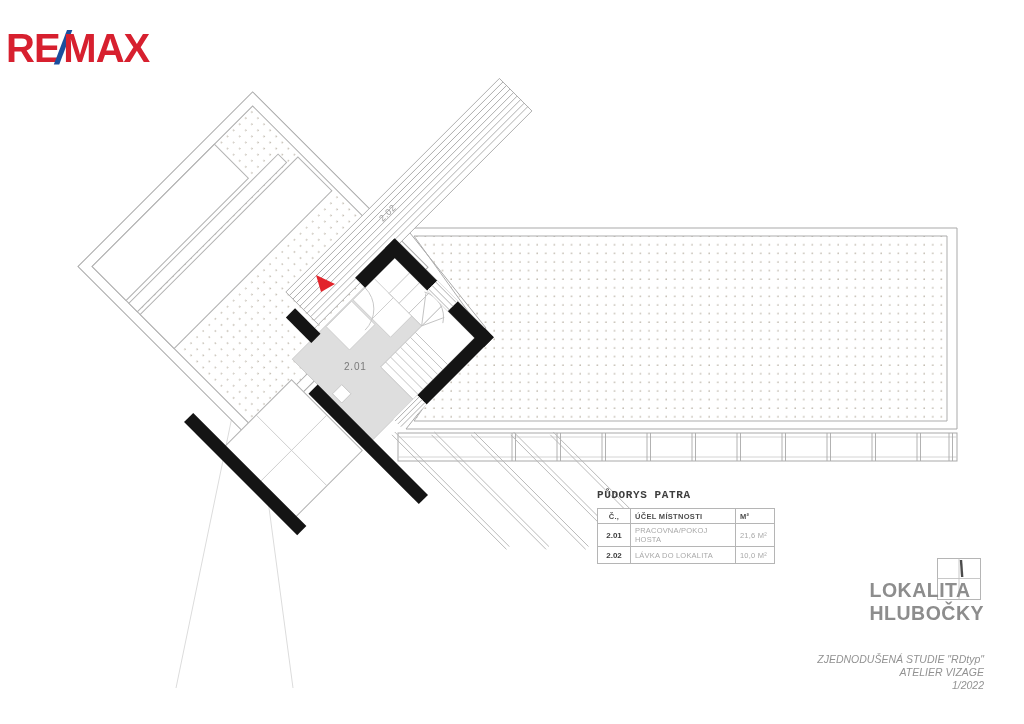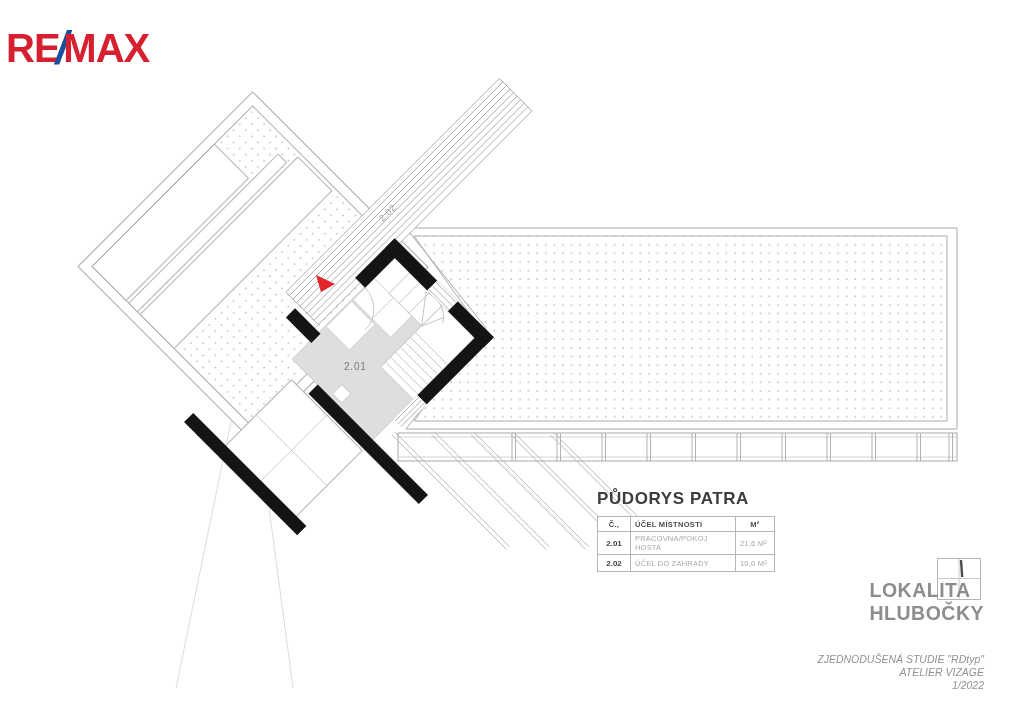--- a/index.html
+++ b/index.html
@@ -9,28 +9,28 @@
   .plan-svg{position:absolute;left:0;top:0;}
 
   
   .remax{position:absolute;left:6px;top:26px;display:flex;align-items:center;
          font-weight:800;font-size:40px;letter-spacing:-1px;line-height:44px;}
   .remax .re,.remax .max{color:#d7202f;}
   .remax .slash{color:#1a4f9e;font-style:italic;font-size:46px;margin:0 -4px;font-weight:800;}
 
   
   .legend{position:absolute;left:597px;top:489px;width:180px;color:#3f3f3f;}
-  .legend-title{font-size:17px;font-weight:700;letter-spacing:.6px;color:#3d3d3d;}
+  .legend-title{font-size:11px;font-weight:700;letter-spacing:.6px;color:#3d3d3d;font-family:Liberation Mono, monospace;}
   .legend table{border-collapse:collapse;margin-top:7px;background:#fff;}
   .legend table{border:1.5px solid #9a9a9a;}
   .legend th,.legend td{border:1px solid #b5b5b5;padding:2px 4px;height:12px;vertical-align:middle;}
   .legend thead th{font-size:7.5px;color:#4d4d4d;letter-spacing:.3px;font-weight:700;height:10px;}
   .col-no{width:24px;text-align:center;}
   .col-purpose{width:96px;text-align:left;margin-left:44px;}
-  .col-area{width:30px;text-align:center;}
+  .col-area{width:30px;text-align:left;}
   td.cell-no{font-size:8px;font-weight:700;color:#3c3c3c;text-align:center;}
   td.cell-purpose,td.cell-area{font-size:7.5px;color:#a8a8a8;letter-spacing:.2px;}
 
   
   .atelier-logo{position:absolute;left:936px;top:557px;}
   .tb-loc{position:absolute;right:40px;top:579px;text-align:left;font-size:19.5px;
           font-weight:700;color:#8d8d8d;line-height:23px;letter-spacing:.5px;}
   .tb-sub{position:absolute;right:40px;top:653px;text-align:right;font-size:10.5px;
           font-style:italic;color:#929292;line-height:12.8px;}
 </style>
@@ -147,21 +147,21 @@
         </tr>
       </thead>
       <tbody>
         <tr>
           <td class="cell-no">2.01</td>
           <td class="cell-purpose">PRACOVNA/POKOJ HOSTA</td>
           <td class="cell-area">21,6 M²</td>
         </tr>
         <tr>
           <td class="cell-no">2.02</td>
-          <td class="cell-purpose">ÚČEL DO ZAHRADY</td>
+          <td class="cell-purpose">LÁVKA DO LOKALITA</td>
           <td class="cell-area">10,0 M²</td>
         </tr>
       </tbody>
     </table>
   </div>
 
   <svg class="atelier-logo" width="46" height="45" viewBox="0 0 46 45">
     <rect x="1.5" y="1.5" width="43" height="41" fill="#ffffff" stroke="#b5b5b5" stroke-width="1"></rect>
     <path d="M1.5 21.5H44.5M23 1.5V42.5" stroke="#c2c2c2" stroke-width="0.9" fill="none"></path>
     <path d="M25 3L26.2 20" stroke="#4c4c4c" stroke-width="2.4" fill="none"></path>

